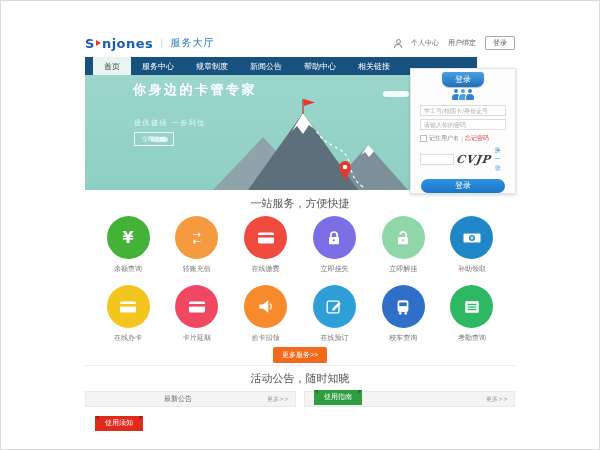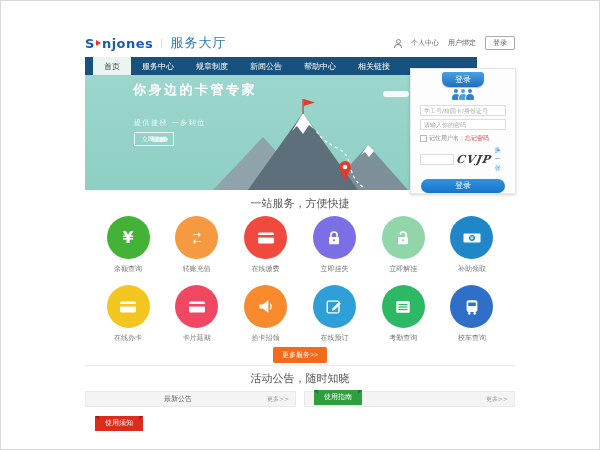--- a/index.html
+++ b/index.html
@@ -11,21 +11,21 @@
   .frame { position:absolute; inset:0; border:1px solid #d9d9d9; pointer-events:none; }
 
   
   .header { position:absolute; left:85px; top:30px; width:430px; height:26px;
     display:flex; align-items:center; background:#fff; }
   .logo { display:flex; align-items:center; font-size:13px; font-weight:bold;
     color:#1a5dae; letter-spacing:.5px; }
   .logo-tri { width:0; height:0; border-left:5px solid #e23b2e; border-top:3.5px solid transparent;
     border-bottom:3.5px solid transparent; display:inline-block; margin:0 1px; }
   .site-div { color:#ccc; font-size:9px; margin:0 7px; }
-  .site-name { color:#2a7ab8; font-size:13px; letter-spacing:1px;font-family:Liberation Serif, serif; }
+  .site-name { color:#2a7ab8; font-size:10px; letter-spacing:1px;font-family:Liberation Serif, serif; }
   .header-right { margin-left:auto; display:flex; align-items:center; gap:9px;
     font-size:7px; color:#666; }
   .person-icon { width:8px; height:8px; position:relative; display:inline-block; }
   .person-icon::before { content:""; position:absolute; left:2.2px; top:0;
     width:3.2px; height:3.2px; border:1px solid #888; border-radius:50%; }
   .person-icon::after { content:""; position:absolute; left:0.4px; top:4.6px;
     width:6px; height:3px; border:1px solid #888; border-bottom:none; border-radius:4px 4px 0 0; }
   .hdr-link { cursor:pointer; }
   .hdr-login-btn { border:1px solid #a9a9a9; border-radius:2px; padding:1px 7px;
     font-size:7px; color:#555; background:#fff; cursor:pointer; }
@@ -279,40 +279,40 @@
     <div class="svc">
       <div class="svc-circle" style="background: rgb(47, 159, 216); color: rgb(47, 159, 216);">
         <svg width="18" height="18" viewBox="0 0 20 20">
             <rect x="2.5" y="3.5" width="13" height="13" rx="1.5" fill="none" stroke="#fff" stroke-width="1.6"></rect>
             <path d="M8.5 11.5 l7 -7 2 2 -7 7 -2.6 .6 z" fill="#fff"></path>
           </svg>
       </div>
       <div class="svc-label">在线预订</div>
     </div>
     <div class="svc">
+      <div class="svc-circle" style="background: rgb(47, 111, 200); color: rgb(47, 111, 200);">
+        <svg width="18" height="18" viewBox="0 0 20 20">
+            <rect x="4" y="2.5" width="12" height="13" rx="2.5" fill="#fff"></rect>
+            <rect x="5.8" y="5" width="8.4" height="4" fill="currentColor"></rect>
+            <circle cx="7" cy="17" r="1.5" fill="#fff"></circle>
+            <circle cx="13" cy="17" r="1.5" fill="#fff"></circle>
+          </svg>
+      </div>
+      <div class="svc-label">校车查询</div>
+    </div>
+    <div class="svc">
       <div class="svc-circle" style="background: rgb(45, 184, 99); color: rgb(45, 184, 99);">
         <svg width="18" height="18" viewBox="0 0 20 20">
             <rect x="2.5" y="3.5" width="15" height="13" rx="1" fill="#fff"></rect>
             <rect x="5" y="6.5" width="10" height="1.4" fill="currentColor"></rect>
             <rect x="5" y="9.3" width="10" height="1.4" fill="currentColor"></rect>
             <rect x="5" y="12.1" width="10" height="1.4" fill="currentColor"></rect>
           </svg>
       </div>
       <div class="svc-label">考勤查询</div>
-    </div>
-    <div class="svc">
-      <div class="svc-circle" style="background: rgb(47, 111, 200); color: rgb(47, 111, 200);">
-        <svg width="18" height="18" viewBox="0 0 20 20">
-            <rect x="4" y="2.5" width="12" height="13" rx="2.5" fill="#fff"></rect>
-            <rect x="5.8" y="5" width="8.4" height="4" fill="currentColor"></rect>
-            <circle cx="7" cy="17" r="1.5" fill="#fff"></circle>
-            <circle cx="13" cy="17" r="1.5" fill="#fff"></circle>
-          </svg>
-      </div>
-      <div class="svc-label">校车查询</div>
     </div>
   </div>
 </div>
 
 <div class="more-wrap">
   <button class="more-btn" style="background: rgb(242, 106, 27);">更多服务&gt;&gt;</button>
 </div>
 
 <div class="split"></div>
 <div class="ann-title">活动公告，随时知晓</div>

